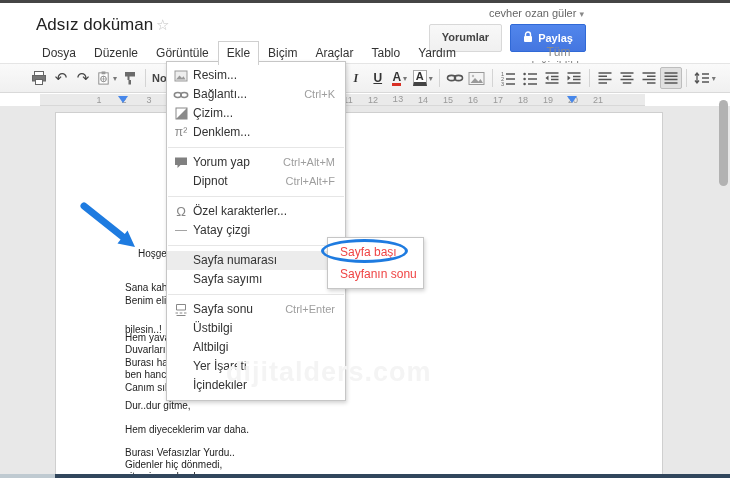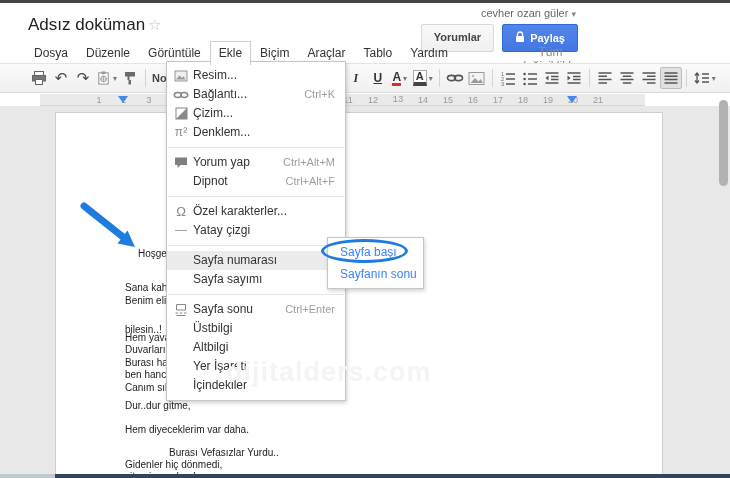--- a/index.html
+++ b/index.html
@@ -2,21 +2,21 @@
 <html><head>
 <meta charset="utf-8">
 <style>
   * { box-sizing: border-box; margin: 0; padding: 0; }
   html,body { width:730px; height:478px; overflow:hidden; }
   body { position:relative; font-family:"Liberation Sans", sans-serif; background:#fff; }
 
   .top-line { position:absolute; left:0; top:0; width:730px; height:3px; background:#454545; z-index:5;}
 
   
-  .header { position:absolute; left:0; top:3px; width:592px; height:60px; background:#fff; }
+  .header { position:absolute; left:8px; top:3px; width:592px; height:60px; background:#fff; }
   .doc-title { position:absolute; left:28px; top:12px; font-size:17px; color:#222; }
   .star { position:absolute; left:148px; top:13px; font-size:15px; color:#c2c2c2; }
   .account { position:absolute; right:16px; top:4px; font-size:11px; color:#666; }
   .account .caret { color:#888; font-size:9px; }
   .hdr-btns { position:absolute; right:14px; top:21px; display:flex; gap:8px; }
   .btn { font-size:11px; font-weight:bold; border-radius:2px; padding:6px 12px; cursor:default; }
   .btn-comments { background:linear-gradient(#f8f8f8,#f0f0f0); border:1px solid #d8d8d8; color:#444; }
   .btn-share { background:linear-gradient(#5186ec,#4476e0); border:1px solid #3069d6; color:#fff; display:flex; align-items:center; gap:5px; }
   .menu-bar { position:absolute; left:25px; top:38px; height:24px; display:flex; align-items:stretch; font-size:12px; color:#333;text-align:center; }
   .menu-bar .mi { padding:4px 8px 0 8px; border:1px solid transparent; cursor:default; }
@@ -66,21 +66,21 @@
   .dd-item.hl { background:#ececec; }
   .dd-icon { position:absolute; left:6px; top:0; width:16px; height:19px; display:flex; align-items:center; justify-content:center; color:#888; }
   .ticon { font-size:11px; color:#888; }
   .dd-shortcut { position:absolute; right:10px; top:0; font-size:11px; color:#9e9e9e; }
   .dd-subarrow { position:absolute; right:7px; top:0; font-size:9px; color:#555; }
   .dd-sep { height:1px; background:#e6e6e6; margin:5px 1px; }
 
   
   .submenu { position:absolute; left:327px; top:237px; width:97px; background:#fff;
              border:1px solid #c6c6c6; box-shadow:1px 2px 4px rgba(0,0,0,.18); z-index:44; padding:3px 0; }
-  .sm-item { height:22px; line-height:22px; padding-left:12px; font-size:12px; color:#3b82f6; cursor:default; }
+  .sm-item { height:22px; line-height:22px; padding-left:12px; font-size:12px; color:#ef4444; cursor:default; }
 
   
   .ellipse { position:absolute; left:321px; top:239px; width:87px; height:24px;
              border:3px solid #1e7be0; border-radius:50%; z-index:60; }
   .arrow-svg { position:absolute; left:78px; top:200px; z-index:60; }
 
   
   .scroll-thumb { position:absolute; right:2px; top:100px; width:9px; height:86px; background:#b2b2b2; border-radius:5px; z-index:6; }
   .bottom-left { position:absolute; left:0; top:474px; width:55px; height:4px; background:#bfcad1; z-index:7; }
   .bottom-main { position:absolute; left:55px; top:474px; width:675px; height:4px; background:#31465c; z-index:7; }
@@ -273,21 +273,21 @@
     <div class="doc-line" style="left: 125px; top: 282px;">Sana kahv</div>
     <div class="doc-line" style="left: 125px; top: 295px;">Benim elin</div>
     <div class="doc-line" style="left: 125px; top: 324px;">bilesin..!</div>
     <div class="doc-line" style="left: 125px; top: 332px;">Hem yavaş</div>
     <div class="doc-line" style="left: 125px; top: 344px;">Duvarları y</div>
     <div class="doc-line" style="left: 125px; top: 357px;">Burası han</div>
     <div class="doc-line" style="left: 125px; top: 369px;">ben hancı</div>
     <div class="doc-line" style="left: 125px; top: 382px;">Canım sıkı</div>
     <div class="doc-line" style="left: 125px; top: 400px;">Dur..dur gitme,</div>
     <div class="doc-line" style="left: 125px; top: 424px;">Hem diyeceklerim var daha.</div>
-    <div class="doc-line" style="left: 125px; top: 447px; margin-left: 44px;">Burası Vefasızlar Yurdu..</div>
+    <div class="doc-line" style="left: 125px; top: 447px;">Burası Vefasızlar Yurdu..</div>
     <div class="doc-line" style="left: 125px; top: 459px;">Gidenler hiç dönmedi,</div>
     <div class="doc-line" style="left: 125px; top: 471px;">sitemim ondandır.</div>
   </div>
 
 <div class="dropdown">
     <div class="dd-item"><span class="dd-icon">
         <svg width="14" height="12" viewBox="0 0 14 12">
           <rect x="1" y="1" width="12" height="10" fill="#eee" stroke="#999"></rect>
           <path d="M2 9.5 l3.5-4 2.5 2.5 1.5-1.8 2 3.3 z" fill="#999"></path>
         </svg>

